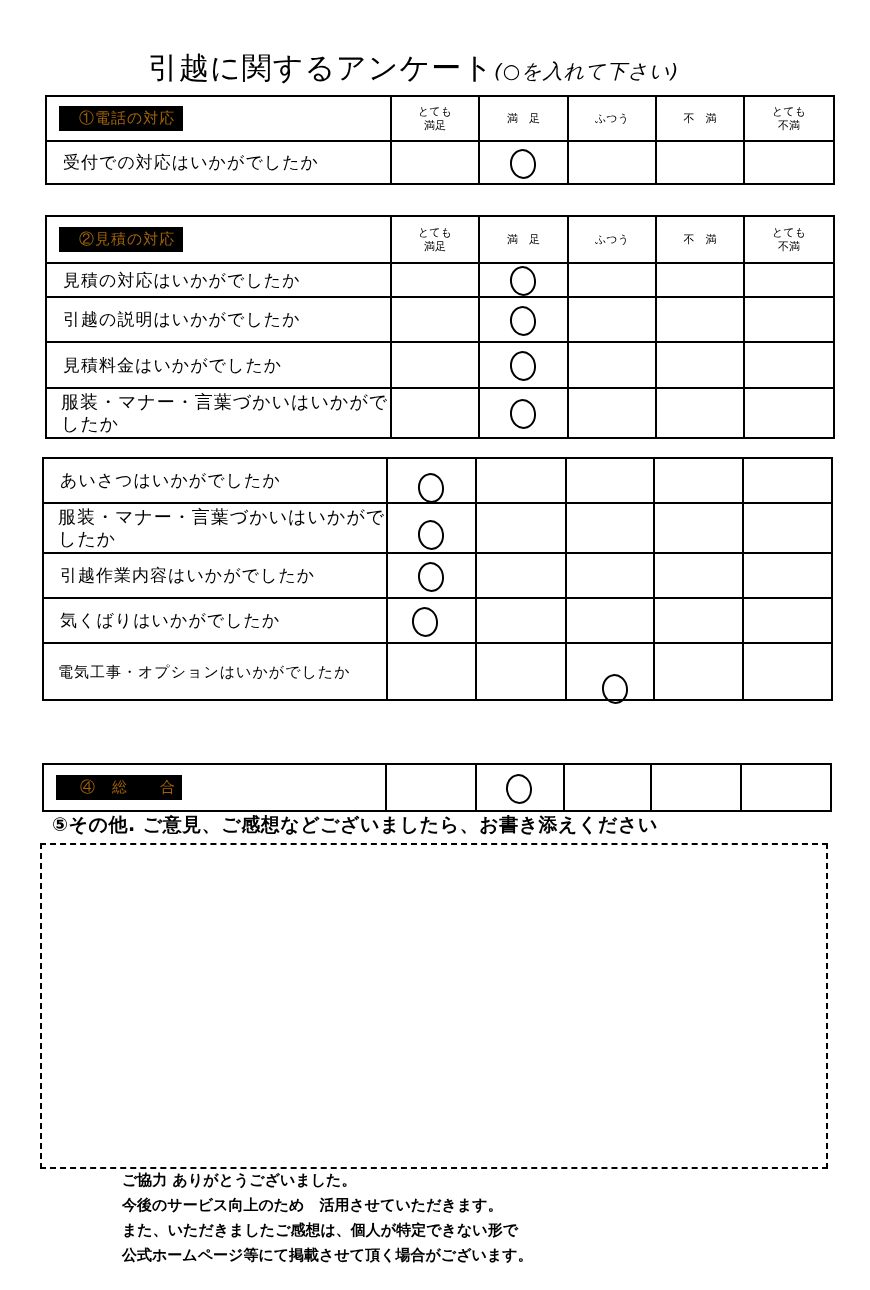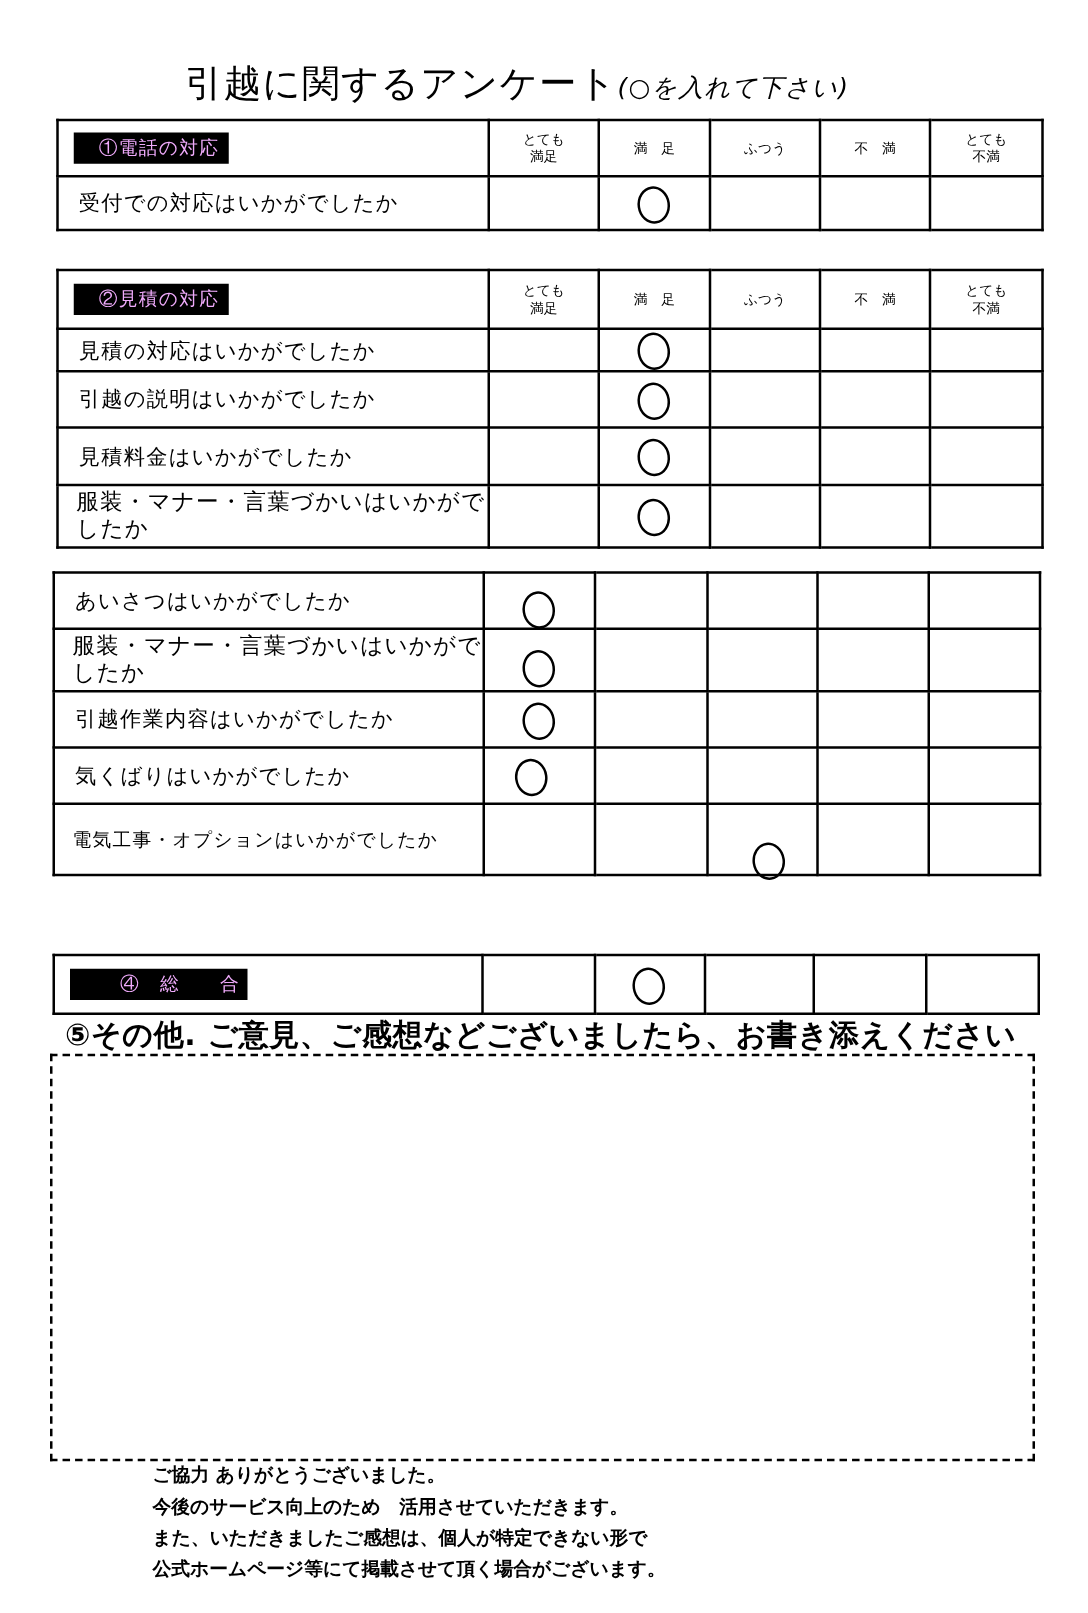--- a/index.html
+++ b/index.html
@@ -7,27 +7,27 @@
          font-family: "DejaVu Serif", "Liberation Serif", serif; color: #000; }
   .title { position: absolute; left: 148px; top: 44px; width: 620px; height: 48px;
            font-family: "DejaVu Sans", "Liberation Sans", sans-serif; font-size: 30px;
            letter-spacing: 1px; white-space: nowrap; line-height: 48px; }
   .title .paren { font-size: 20px; font-style: italic; }
   table.q { position: absolute; border-collapse: collapse; table-layout: fixed; }
   table.q td { border: 2px solid #000; padding: 0; vertical-align: middle; }
   td.label { font-size: 17px; padding-left: 16px !important; letter-spacing: 1px; }
   td.label.small { font-size: 18px; line-height: 22px; padding-left: 14px !important; }
   td.hdr { text-align: center; font-size: 11px; line-height: 14px; }
-  .sec { display: inline-block; background: #000; color: #f0abfc; font-size: 15px;
+  .sec { display: inline-block; background: #000; color: #a16207; font-size: 15px;
          padding: 3px 8px 3px 20px; letter-spacing: 1px; margin-left: 12px; }
   td.cell { position: relative; }
   .mark { position: absolute; left: 50%; top: 50%; width: 26px; height: 30px;
           margin-left: -14px; margin-top: -14px; border: 2.5px solid #000;
           border-radius: 50%; box-sizing: border-box; transform: rotate(-8deg); }
-  .h5 { position: absolute; left: 52px; top: 812px; font-size: 24px; font-weight: bold;
+  .h5 { position: absolute; left: 52px; top: 812px; font-size: 19px; font-weight: bold;
         font-family: "DejaVu Sans", "Liberation Sans", sans-serif; letter-spacing: 0.5px; white-space: nowrap; }
   .commentbox { position: absolute; left: 40px; top: 843px; width: 788px; height: 326px;
                 border: 2px dashed #000; box-sizing: border-box; }
   .footer { position: absolute; left: 122px; top: 1168px; font-size: 15px; line-height: 25px;
             font-family: "DejaVu Sans", "Liberation Sans", sans-serif; font-weight: bold; white-space: nowrap; }
 </style>
 </head>
 <body>
 
 <div class="title">
@@ -193,21 +193,21 @@
   <colgroup>
       <col style="width:343px">
       <col style="width:90px">
       <col style="width:88px">
       <col style="width:87px">
       <col style="width:90px">
       <col style="width:90px">
     </colgroup>
   <tbody>
       <tr style="height:47px">
-    <td><span class="sec" style="padding-right:6px; padding-left:40px;">④　総　　合</span></td>
+    <td><span class="sec" style="padding-right:6px; padding-left:24px;">④　総　　合</span></td>
     <td class="cell"></td>
     <td class="cell">
           <span class="mark"></span>
         </td>
     <td class="cell"></td>
     <td class="cell"></td>
     <td class="cell"></td>
   </tr>
 </tbody>
   </table>

